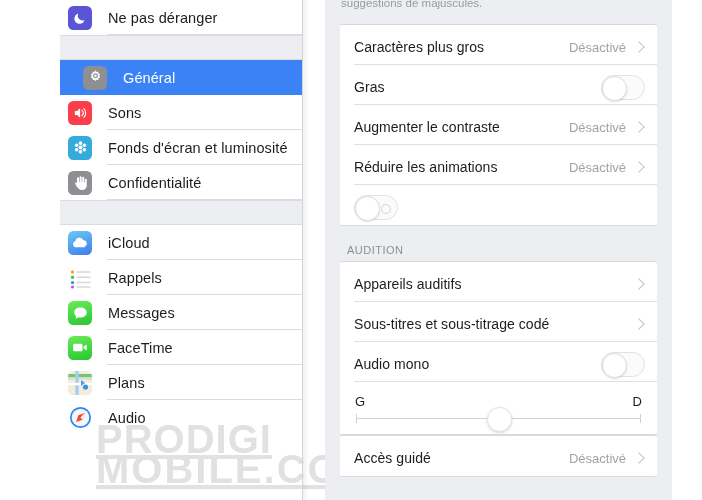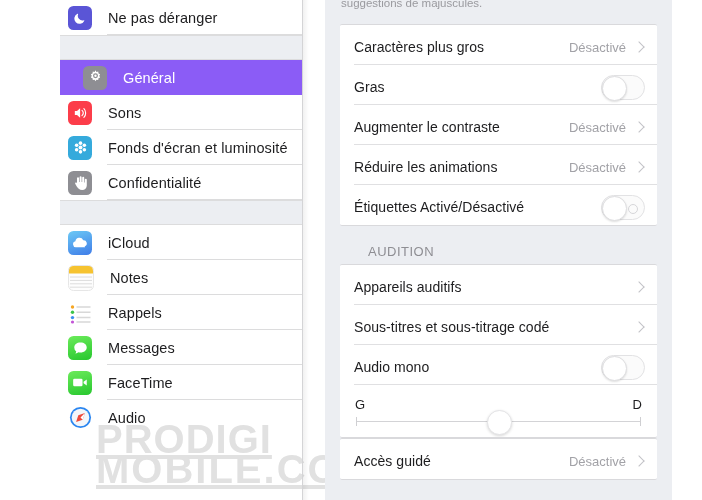--- a/index.html
+++ b/index.html
@@ -17,21 +17,21 @@
     background:#ffffff;overflow:hidden;
   }
   .sb-gap{height:23px;background:#eceef2;border-top:1px solid #dcdcdd;border-bottom:1px solid #dcdcdd;}
   .sb-row{
     position:relative;display:flex;align-items:center;height:35px;
     padding-left:8px;box-sizing:border-box;background:#ffffff;text-align:right;
   }
   .sb-row .sep{
     position:absolute;left:47px;right:0;bottom:0;height:1px;background:#dcdcdd;
   }
-  .sb-row.sel{background:#8b5cf6;padding-left:23px;}
+  .sb-row.sel{background:#3b82f6;padding-left:23px;}
   .sb-row.sel .sb-label{color:#ffffff;}
   .sb-row.sel .sep{background:transparent;}
   .sb-label{
     font-size:14.5px;color:#1d1d1f;margin-left:16px;letter-spacing:.1px;
     white-space:nowrap;
   }
   .sb-icon{
     width:24px;height:24px;border-radius:5.5px;flex:0 0 24px;
     position:relative;overflow:hidden;
     display:flex;align-items:center;justify-content:center;
@@ -68,23 +68,22 @@
   }
   .cell .csep{position:absolute;left:14px;right:0;bottom:0;height:1px;background:#e0e0e2;}
   .cell:last-child .csep{display:none;}
   .cell-title{font-size:14px;color:#1d1d1f;flex:1;white-space:nowrap;letter-spacing:.05px;}
   .cell-value{font-size:13px;color:#a2a2a7;margin-right:9px;white-space:nowrap;}
   .chev{
     width:7px;height:7px;border-right:1.6px solid #c2c2c7;border-top:1.6px solid #c2c2c7;
     transform:rotate(45deg);flex:0 0 7px;margin-right:2px;
   }
   .sec-header{
-    font-size:13px;color:#8e8e93;letter-spacing:.5px;
+    font-size:11px;color:#8e8e93;letter-spacing:.5px;
     padding:0 0 5px 22px;
-    margin-left:21px;
   }
 
   
   .toggle{
     position:relative;width:44px;height:25px;border-radius:13px;
     background:#fbfbfb;border:1px solid #e2e2e4;flex:0 0 44px;
     box-sizing:border-box;
   }
   .toggle .knob{
     position:absolute;left:0px;top:0px;width:23px;height:23px;border-radius:50%;
@@ -201,32 +200,20 @@
       <span class="sb-icon" style="background:linear-gradient(160deg,#6cc9f5,#3f7ce8)">
         <svg width="18" height="14" viewBox="0 0 20 14">
           <path fill="#fff" d="M15.6 11.8H5.4a3.4 3.4 0 01-.5-6.7 4.6 4.6 0 018.7-1.2 3.5 3.5 0 012 6.6 3.3 3.3 0 01-.5.3z"></path>
         </svg>
       </span>
       <span class="sb-label">iCloud</span>
       <span class="sep"></span>
     </div>
 
 
-    <div class="sb-row">
-      <span class="sb-icon" style="background:#fdfdfd;border:1px solid #e6e6e6">
-        <svg width="24" height="24" viewBox="0 0 24 24">
-          <rect x="0" y="0" width="24" height="7.5" fill="#f6c330"></rect>
-          <g stroke="#dcdcdc" stroke-width="1">
-            <path d="M1 11h22M1 14.4h22M1 17.8h22M1 21.2h22"></path>
-          </g>
-        </svg>
-      </span>
-      <span class="sb-label">Notes</span>
-      <span class="sep"></span>
-    </div>
 
     <div class="sb-row">
       <span class="sb-icon" style="background:#ffffff">
         <svg width="24" height="24" viewBox="0 0 24 24">
           <rect width="24" height="24" fill="#fff"></rect>
           <circle cx="4.5" cy="6" r="1.7" fill="#f6a623"></circle>
           <circle cx="4.5" cy="11.3" r="1.7" fill="#3cc44a"></circle>
           <circle cx="4.5" cy="16.6" r="1.7" fill="#3b8ff0"></circle>
           <circle cx="4.5" cy="21" r="1.6" fill="#c253d6"></circle>
           <g stroke="#d8d8d8" stroke-width="1.5">
@@ -252,20 +239,35 @@
       <span class="sb-icon" style="background:linear-gradient(165deg,#6ceb5b,#27c72e)">
         <svg width="18" height="13" viewBox="0 0 20 13">
           <rect x="2.4" y="2.4" width="10.4" height="8.2" rx="1.4" fill="#fff"></rect>
           <path fill="#fff" d="M14 5.6l3.5-2.4v6.6L14 7.4z"></path>
         </svg>
       </span>
       <span class="sb-label">FaceTime</span>
       <span class="sep"></span>
     </div>
 
+    <div class="sb-row">
+      <span class="sb-icon" style="background:#f0ead2">
+        <svg width="24" height="24" viewBox="0 0 24 24">
+          <rect width="24" height="24" fill="#f2ecd8"></rect>
+          <path d="M0 3h24v3.2H0z" fill="#6fc96f"></path>
+          <path d="M0 6.2h24v2.2H0z" fill="#d9d9d9"></path>
+          <path d="M9 0v24" stroke="#9fd2f0" stroke-width="3.4" fill="none"></path>
+          <path d="M0 13h24" stroke="#fff" stroke-width="2.6" fill="none"></path>
+          <path d="M13 9l4 3-4 3z" fill="#4d9ae8"></path>
+          <circle cx="17.5" cy="16" r="2.6" fill="#3b8ff0"></circle>
+        </svg>
+      </span>
+      <span class="sb-label">Plans</span>
+      <span class="sep"></span>
+    </div>
 
     <div class="sb-row">
       <span class="sb-icon" style="background:transparent">
         <svg width="23" height="23" viewBox="0 0 24 24">
           <circle cx="12" cy="12" r="11" fill="#2b86f0"></circle>
           <circle cx="12" cy="12" r="9.2" fill="#f3f6fa"></circle>
           <path d="M16.6 7.4l-2.3 6.9-6.9 2.3 2.3-6.9z" fill="#ec4a3c"></path>
           <path d="M12 12l4.6-4.6-2.3 6.9z" fill="#fff"></path>
         </svg>
       </span>
@@ -313,21 +315,20 @@
         </div>
 
         <div class="cell">
           <span class="cell-title">Réduire les animations</span>
           <span class="cell-value">Désactivé</span>
           <span class="chev"></span>
           <span class="csep"></span>
         </div>
 
         <div class="cell">
-          <span class="cell-title">Étiquettes Activé/Désactivé</span>
           <span class="toggle">
             <span class="knob"></span>
             <span class="mini"></span>
           </span>
 
         </div>
 
       </div>
 
       <div class="sec-header" style="padding-top:18px;">AUDITION</div>

